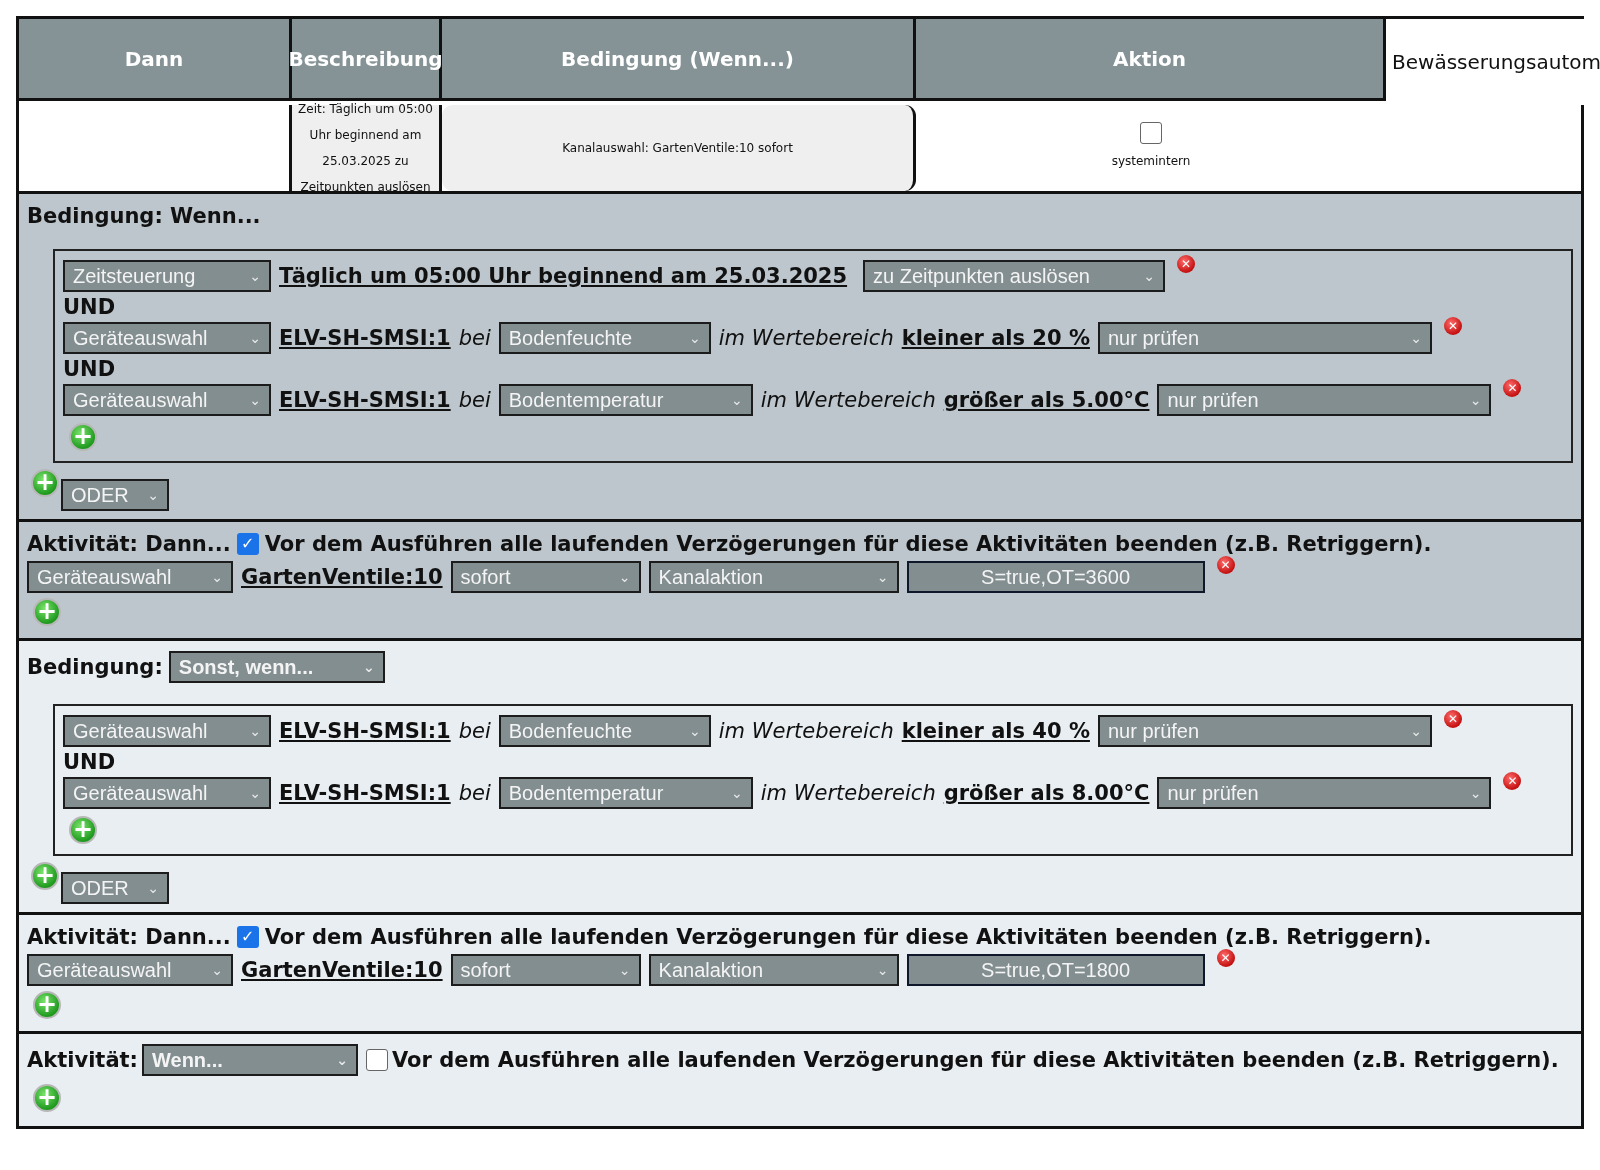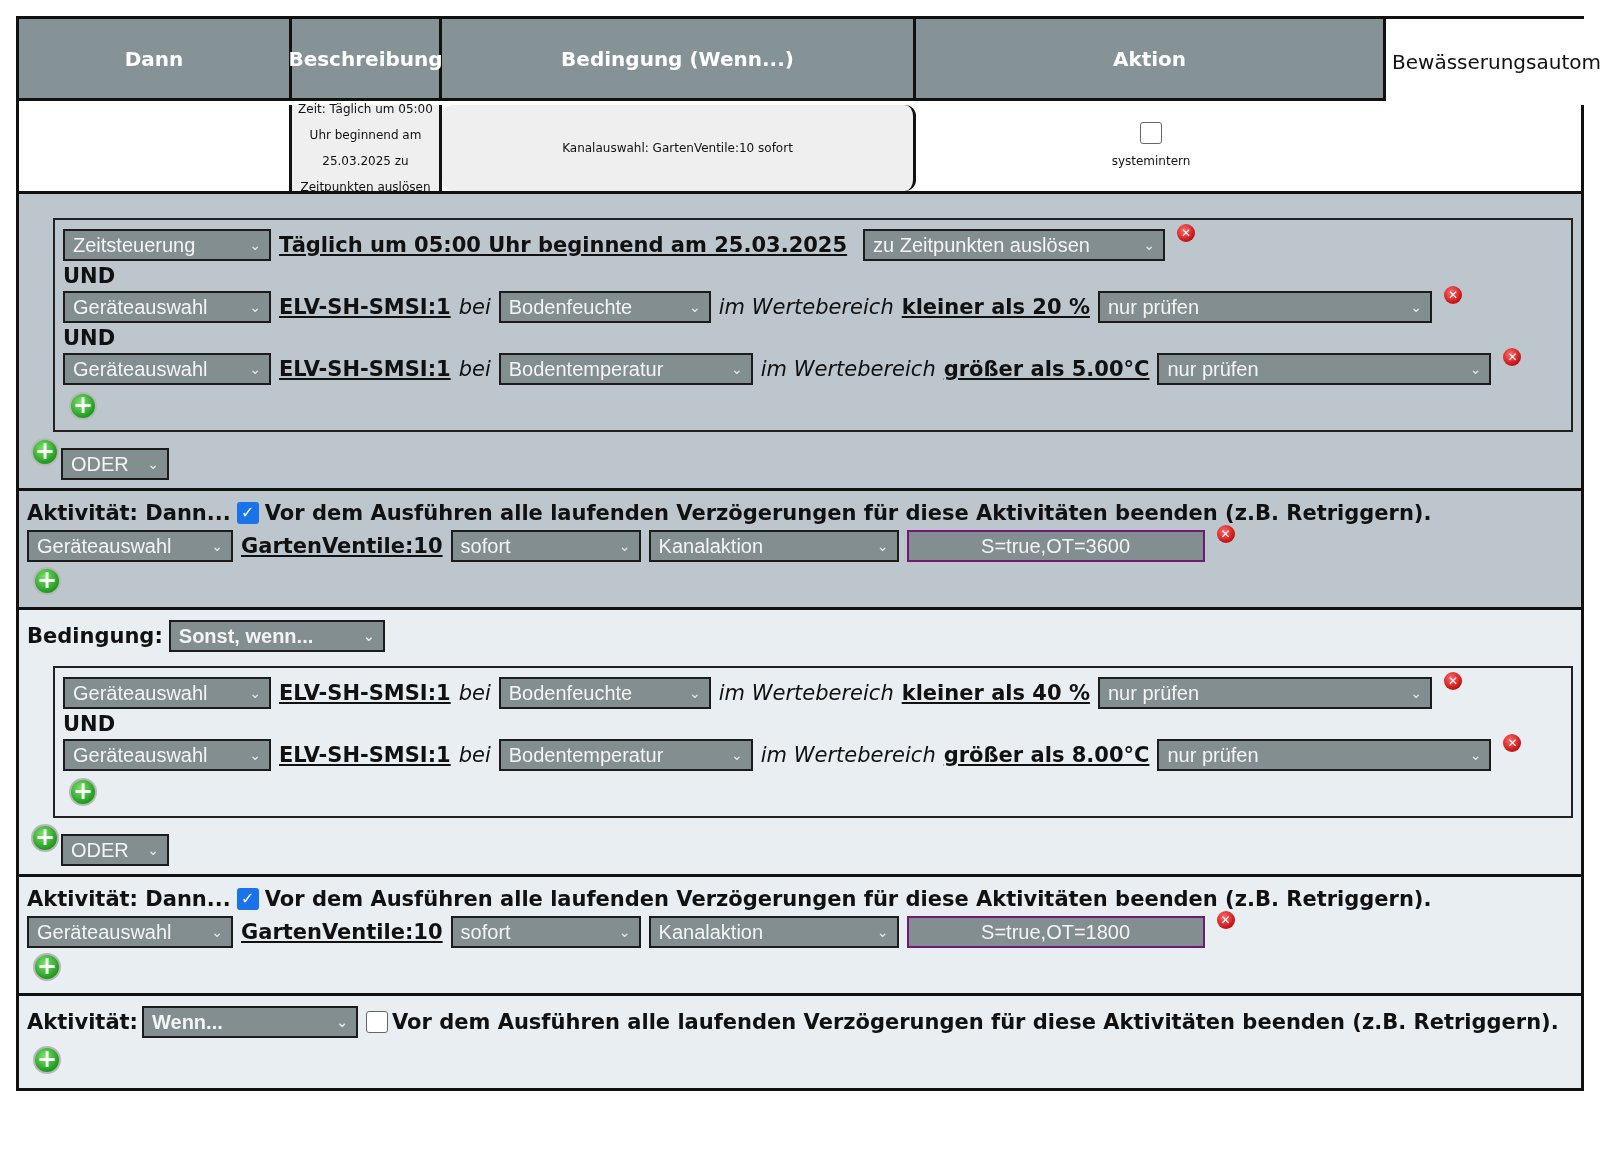--- a/index.html
+++ b/index.html
@@ -42,35 +42,35 @@
     
     .section {
       border-top: 3px solid #111;
       padding: 10px 8px 8px 8px;
       font-size: 21px;
     }
     .section.dark { background: #bdc6cc; }
     .section.light { background: #e9eef2; }
     .sec-title { font-weight: bold; display: flex; align-items: center; gap: 6px; white-space: nowrap; }
     .cond-box {
-      margin: 14px 0 0 26px;
+      margin: 21px 0 0 26px;
       border: 2px solid #222;
       padding: 8px 8px 10px 8px;
     }
     .row { display: flex; align-items: center; gap: 8px; white-space: nowrap; height: 34px; }
     .und { font-weight: bold; height: 28px; line-height: 28px; }
     .sel {
       background: #838e91; color: #f4f4f4; border: 2px solid #1c1c1c;
       height: 32px; padding: 0 8px; display: inline-flex; align-items: center;
       justify-content: space-between; font-size: 20px;
       font-family: "Liberation Sans", "DejaVu Sans", sans-serif;
     }
     .sel .chev { font-size: 14px; margin-left: 10px; color: #e8e8e8; }
     .val-box {
-      background: #838e91; color: #f4f4f4; border: 2px solid #701a75;
+      background: #838e91; color: #f4f4f4; border: 2px solid #0f172a;
       height: 32px; display: inline-flex; align-items: center; justify-content: center;
       font-size: 20px; font-family: "Liberation Sans", "DejaVu Sans", sans-serif;
     }
     .link { font-weight: bold; text-decoration: underline; color: #111; font-size: 21px; }
     .ital { font-style: italic; font-size: 21px; }
     .del {
       width: 18px; height: 18px; border-radius: 50%;
       background: radial-gradient(circle at 40% 35%, #ff6b6b, #c41010 70%);
       color: #fff; font-size: 12px; font-weight: bold; line-height: 18px; text-align: center;
       align-self: flex-start; margin-top: -4px; margin-left: 4px;
@@ -114,20 +114,21 @@
     <div class="dcell grey" style="flex-direction:column;border-radius:11px;">
       <span>Kanalauswahl: GartenVentile:10 sofort</span>
     </div>
     <div class="dcell white aktion-cell">
       <span class="cb-plain"></span>
       <span>systemintern</span>
     </div>
   </div>
 
   <div class="section dark">
+    <div class="sec-title">Bedingung: Wenn...</div>
     <div class="cond-box">
       <div class="row">
         <span class="sel" style="width:208px">
           <span>Zeitsteuerung</span>
           <span class="chev">⌄</span>
         </span>
         <span class="link">Täglich um 05:00 Uhr beginnend am 25.03.2025</span>
         <span class="sel" style="width:302px; margin-left:8px">
           <span>zu Zeitpunkten auslösen</span>
           <span class="chev">⌄</span>

